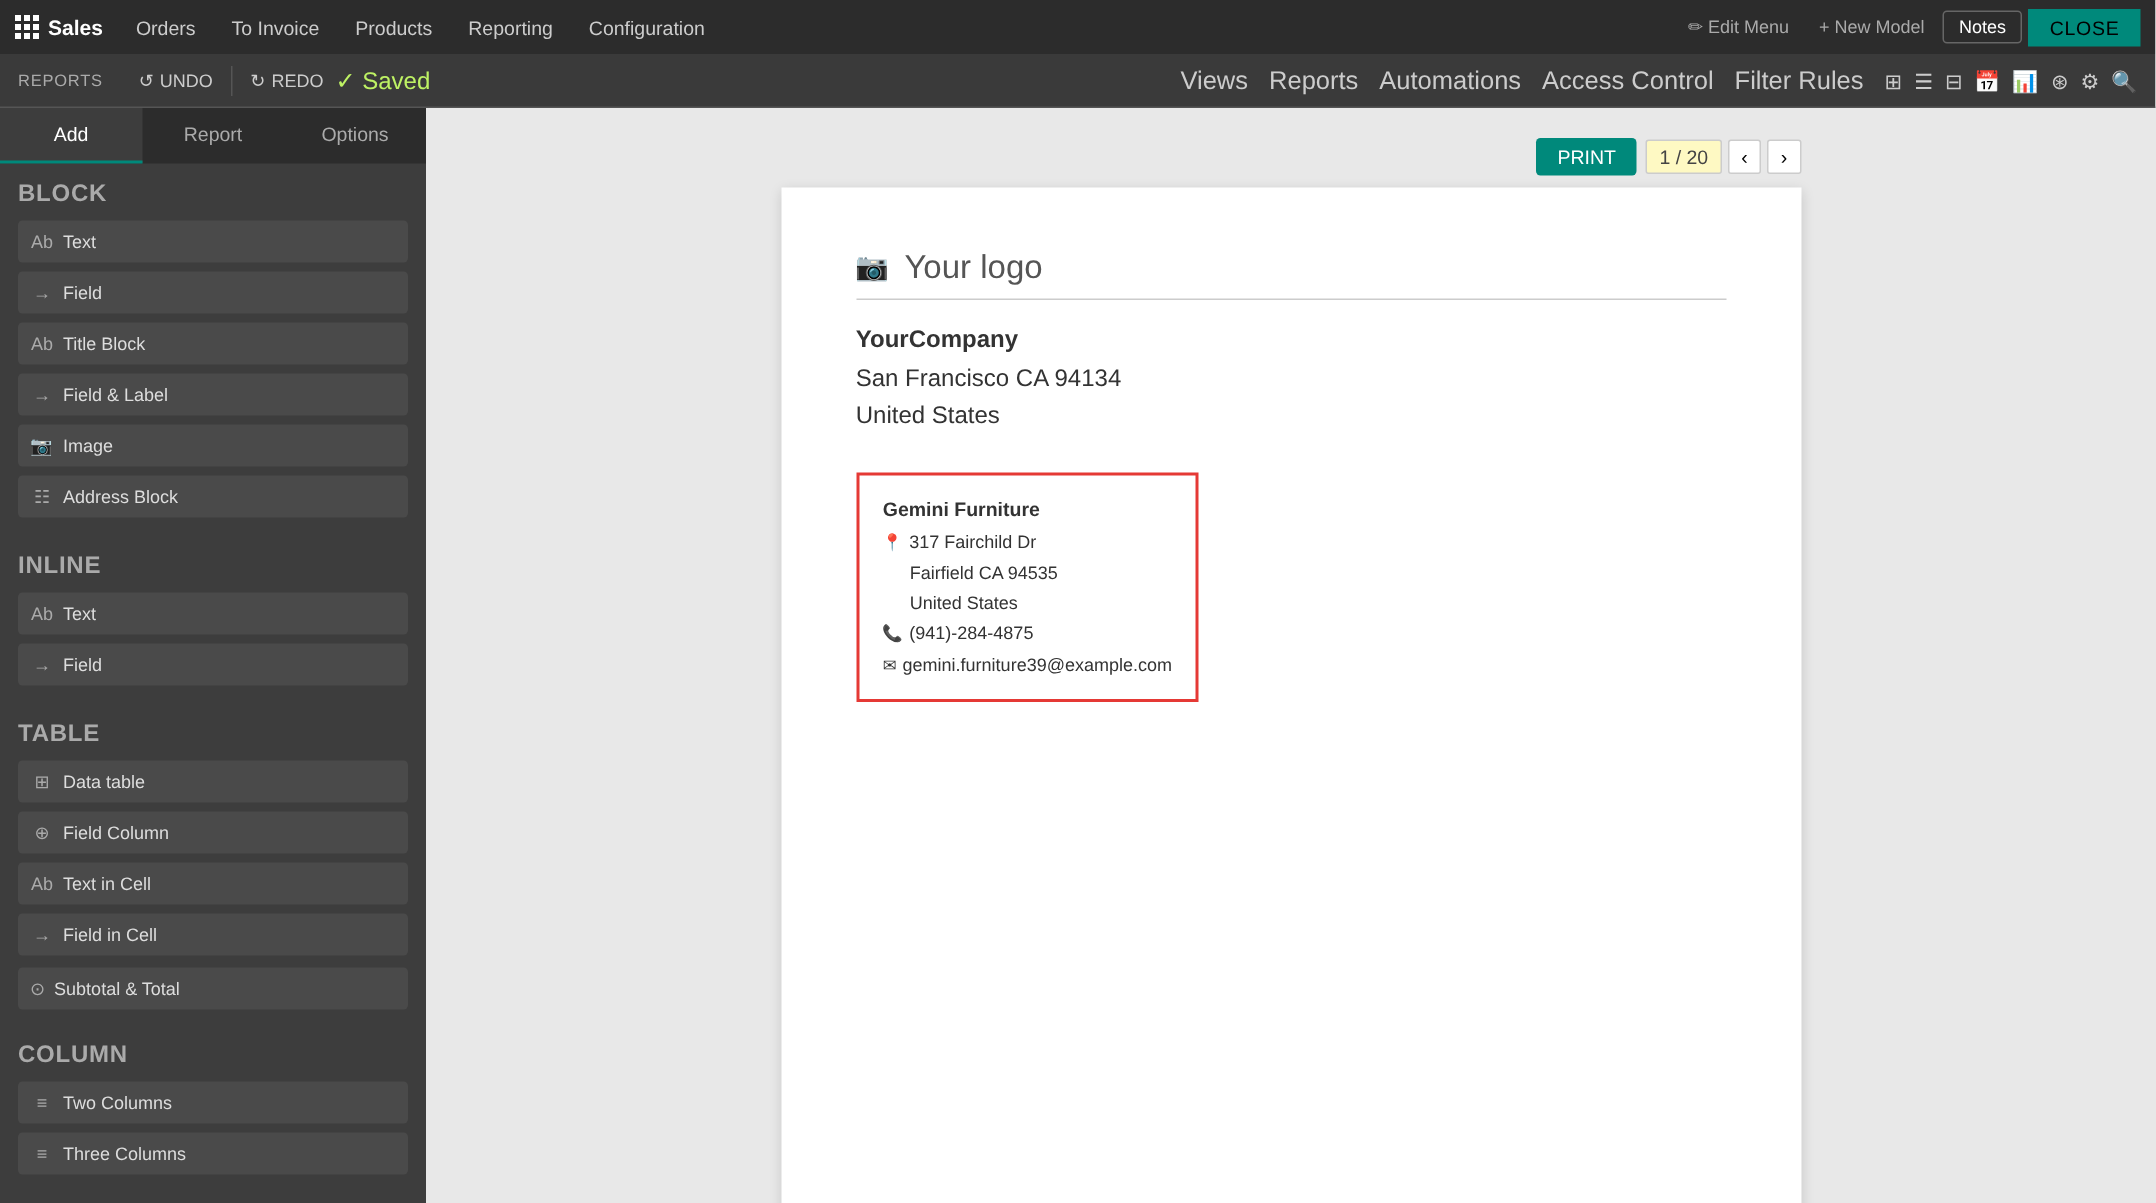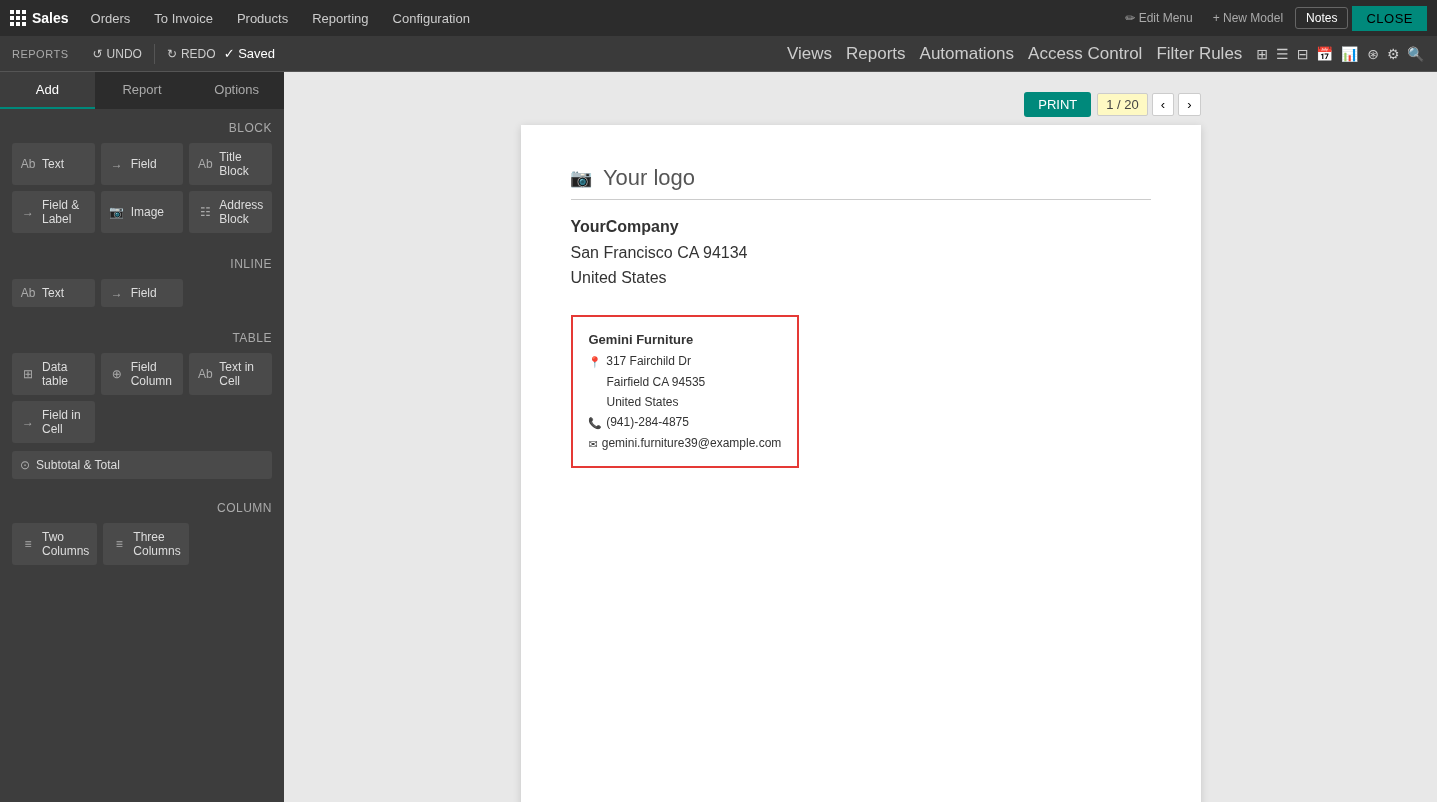--- a/index.html
+++ b/index.html
@@ -99,22 +99,22 @@
       align-items: center;
       gap: 4px;
     }
     .toolbar .separator {
       width: 1px;
       height: 20px;
       background: #555;
       margin: 0 4px;
     }
     .toolbar .saved-badge {
-      color: #ffffff;
-      font-size: 13px;
+      color: #bef264;
+      font-size: 16px;
       display: flex;
       align-items: center;
       gap: 4px;
     }
     .toolbar .spacer { flex: 1; }
     .toolbar .toolbar-right {
       display: flex;
       align-items: center;
       gap: 14px;
     }
@@ -170,31 +170,30 @@
       color: #fff;
       background: #3d3d3d;
       border-bottom: 2px solid #00897b;
     }
 
     
     .sidebar-section {
       padding: 12px 12px 4px 12px;
     }
     .sidebar-section-title {
-      font-size: 12px;
-      font-weight: normal;
+      font-size: 16px;
+      font-weight: bold;
       color: #aaa;
       text-transform: uppercase;
       margin-bottom: 8px;
       letter-spacing: 0.5px;
-      text-align: right;
     }
     .sidebar-grid {
       display: grid;
-      grid-template-columns: 1fr 1fr 1fr;
+      grid-template-columns: 1fr;
       gap: 6px;
       margin-bottom: 8px;
     }
     .sidebar-item-block {
       background: #4a4a4a;
       border-radius: 3px;
       padding: 7px 8px;
       display: flex;
       align-items: center;
       gap: 6px;

